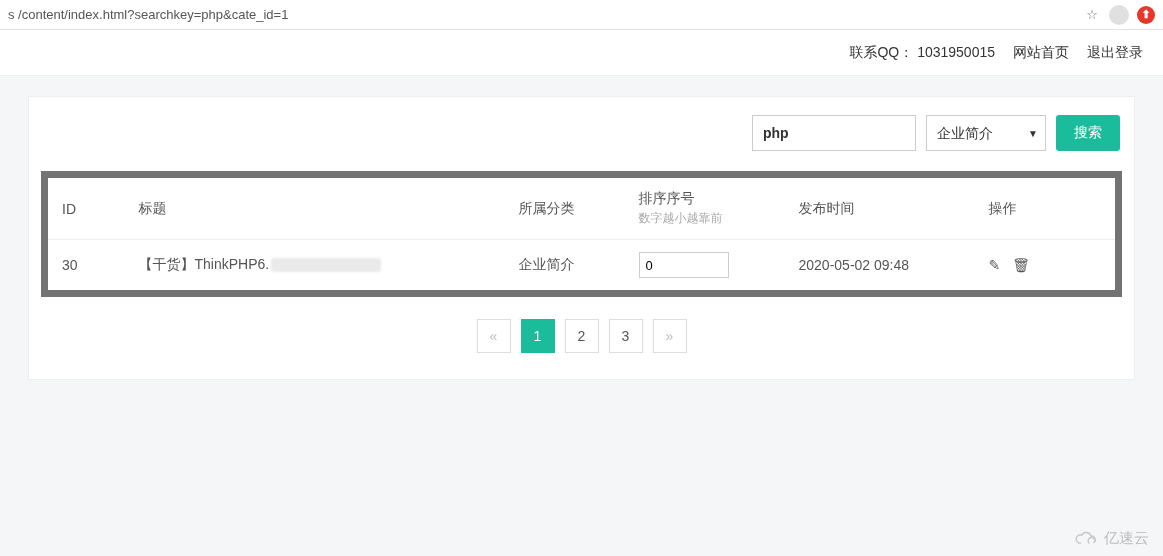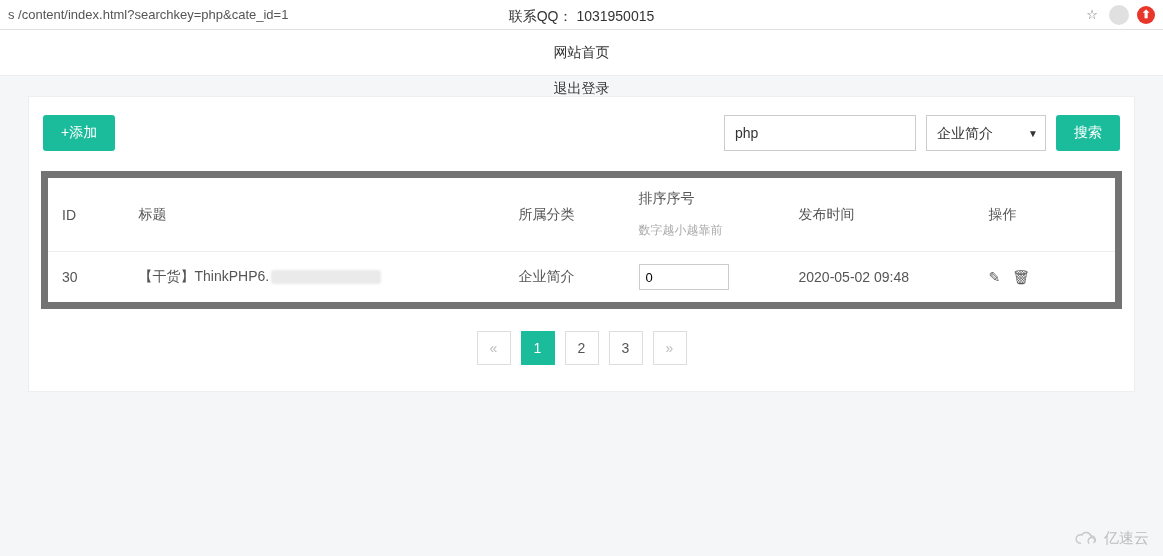--- a/index.html
+++ b/index.html
@@ -27,26 +27,25 @@
   .url-box { flex: 1; overflow: hidden; white-space: nowrap; }
   .chrome-ico { display: inline-flex; width: 18px; height: 18px; align-items: center; justify-content: center; color: #777; }
   .avatar { width: 20px; height: 20px; border-radius: 50%; background: #e0e0e0; }
   .red-circ { width: 18px; height: 18px; border-radius: 50%; background: #e8362b; display:inline-flex;align-items:center;justify-content:center;color:#fff;font-size:11px;font-weight:bold; }
 
   
   .top-header {
     background: #fff;
     height: 46px;
     display: flex;
-    justify-content: center;
+    justify-content: flex-end;
     align-items: center;
     padding: 0 20px;
     gap: 18px;
     border-bottom: 1px solid #eee;
-    flex-direction: column;
   }
   .top-header span, .top-header a { color: #333; font-size: 14px; }
   .top-header a { text-decoration: none; cursor: pointer; font-family: Liberation Serif, serif; }
 
   
   .wrap { padding: 20px 28px; }
 
   .panel {
     background: #fff;
     border: 1px solid #eee;
@@ -68,41 +67,41 @@
     height: 36px; padding: 0 18px;
     border: none; border-radius: 3px; cursor: pointer;
     font-size: 14px; color: #fff; background: #1abc9c;
   }
   .btn-add { background: #1abc9c; }
   .btn-search { background: #1abc9c; }
   .input, .select {
     height: 36px; border: 1px solid #ccc; background:#fff;
     padding: 0 10px; font-size: 14px; color:#333;
   }
-  .input { width: 192px; }
+  .input { width: 164px; font-weight: bold; }
   .select { width: 120px; appearance: none; position: relative; }
   .select-wrap { position: relative; display:inline-block; }
   .select-wrap .caret { position:absolute; right:8px; top:50%; transform:translateY(-50%); pointer-events:none; font-size:10px; color:#333; }
   .spacer { flex: 1; }
 
   table.data {
     width: 100%;
     border-collapse: collapse;
     border: 7px solid #737373;
   }
   table.data th, table.data td {
     border-bottom: 1px solid #eee;
     padding: 12px 14px;
     text-align: left;
     vertical-align: middle;
     font-size: 14px;
     color: #555;
   }
   table.data th { color:#555; font-weight: normal; background:#fff; }
-  table.data th .sub { display:block; font-size:12px; color:#aaa; margin-top:14px; }
+  table.data th .sub { display:block; font-size:12px; color:#aaa; margin-top:2px; }
   .sort-input {
     width: 90px; height: 26px; border: 1px solid #ccc; padding: 0 6px; font-size: 13px;
   }
   .row-actions { color:#555; }
   .row-actions .ico { margin-right: 8px; cursor: pointer; display:inline-block; }
   .blur { display:inline-block; width:110px; height:14px; background:#eaeaea; border-radius:3px; filter: blur(1px); vertical-align:middle; margin-left:2px; }
 
   
   .pagination { display:flex; justify-content:center; gap:10px; margin-top:22px; }
   .page-btn {
@@ -138,21 +137,20 @@
   </span>
   <a>网站首页</a>
   <a>退出登录</a>
 </div>
 
 <div class="wrap">
   <div class="panel">
 
 
     <div class="toolbar">
-      <button class="btn btn-add">+添加</button>
       <span class="spacer"></span>
       <input class="input" value="php" style="">
       <span class="select-wrap">
         <select class="select">
           <option>企业简介</option>
         </select>
         <span class="caret">▼</span>
       </span>
       <button class="btn btn-search">搜索</button>
     </div>

